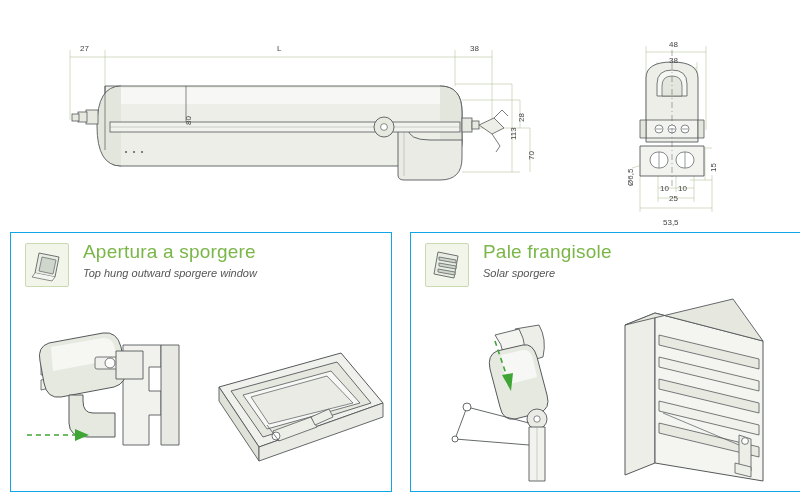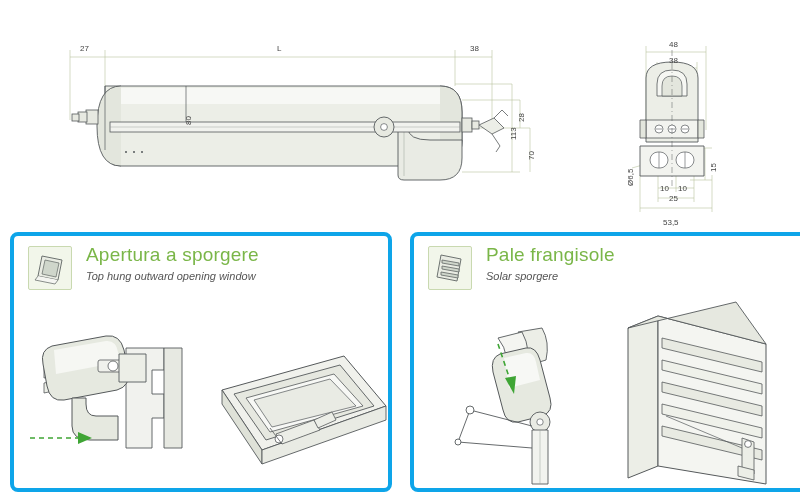--- a/index.html
+++ b/index.html
@@ -25,22 +25,22 @@
     white-space:nowrap;
   }
   .dim.vert{
     transform:rotate(-90deg);
     transform-origin:left top;
   }
 
   
   .panel{
     position:absolute;
-    border:4px solid #0ea5e9;
-    border-radius:8px;
+    border:1px solid #0ea5e9;
+    border-radius:0;
     background:#ffffff;
     box-sizing:border-box;
     text-align:center;
   }
   #panel-left{left:10px;top:232px;width:382px;height:260px;}
   #panel-right{left:410px;top:232px;width:408px;height:260px;}
 
   .panel-head{
     position:absolute;left:0;top:0;width:100%;height:62px;
   }
@@ -218,21 +218,21 @@
   <div class="panel" id="panel-left">
     <div class="panel-head">
       <div class="thumb">
         <svg width="42" height="42" viewBox="0 0 42 42">
           <path d="M13,9 L33,13 L29,33 L9,29 Z" fill="#e9ece3" stroke="#6d7370" stroke-width="1"></path>
           <path d="M16,13 L30,16 L27,30 L13,27 Z" fill="#cfd6cb" stroke="#6d7370" stroke-width="0.8"></path>
           <path d="M9,29 L6,33 L26,37 L29,33" fill="#f4f5f1" stroke="#6d7370" stroke-width="0.8"></path>
         </svg>
       </div>
       <div class="panel-title">Apertura a sporgere</div>
-      <div class="panel-sub">Top hung outward opening window</div>
+      <div class="panel-sub">Top hung outward sporgere window</div>
     </div>
     <div class="panel-body">
       <svg width="380" height="196" viewBox="0 0 380 196">
 
         <path d="M112,50 L150,50 L150,72 L138,72 L138,96 L150,96 L150,120 L138,120 L138,150 L112,150 Z" fill="#f1f2ee" stroke="#55595b" stroke-width="0.9"></path>
         <path d="M150,50 L168,50 L168,150 L150,150 Z" fill="#e7e9e2" stroke="#55595b" stroke-width="0.9"></path>
 
         <g fill="#eceee7" stroke="#55595b" stroke-width="0.8">
           <path d="M30,55 L62,48 L62,58 L30,65 Z"></path>
           <path d="M30,70 L62,63 L62,73 L30,80 Z"></path>

